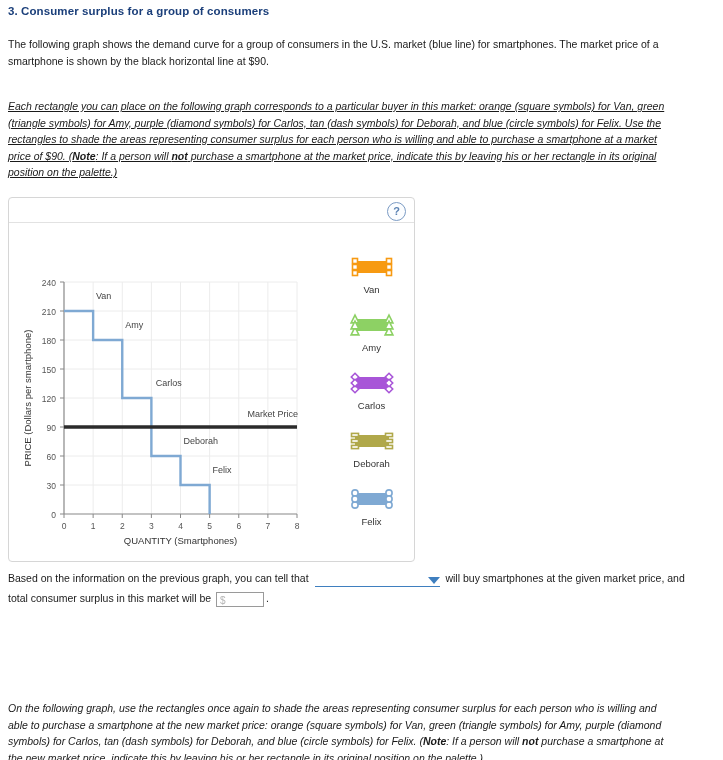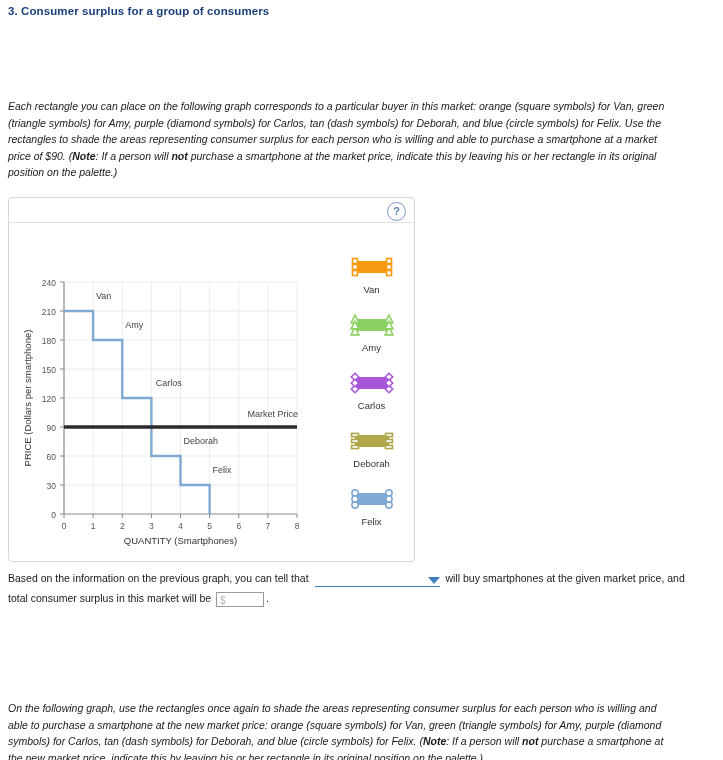--- a/index.html
+++ b/index.html
@@ -79,22 +79,25 @@
     margin:0 2px;
   }
 </style>
 </head>
 <body>
 
 <div class="page">
 
   <div class="q-title">3. Consumer surplus for a group of consumers</div>
 
-
-  <div class="para italic" style="top:98px;">
+  <div class="para" style="top:36px;">
+    <span>The following graph shows the demand curve for a group of consumers in the U.S. market (blue line) for smartphones. The market price of a smartphone is shown by the black horizontal line at $90.</span>
+  </div>
+
+  <div class="para italic" style="top:98px;text-decoration:underline;">
     <span>Each rectangle you can place on the following graph corresponds to a particular buyer in this market: orange (square symbols) for Van, green (triangle symbols) for Amy, purple (diamond symbols) for Carlos, tan (dash symbols) for Deborah, and blue (circle symbols) for Felix. Use the rectangles to shade the areas representing consumer surplus for each person who is willing and able to purchase a smartphone at a market price of $90. (</span><span class="bi">Note</span><span>: If a person will </span><span class="bi">not</span><span> purchase a smartphone at the market price, indicate this by leaving his or her rectangle in its original position on the palette.)</span>
   </div>
 
   <div class="graph-panel">
     <div class="graph-header">
       <div class="help-icon">?</div>
     </div>
 
     <div class="plot-wrap">
       <svg class="plot-svg" width="405" height="337">

